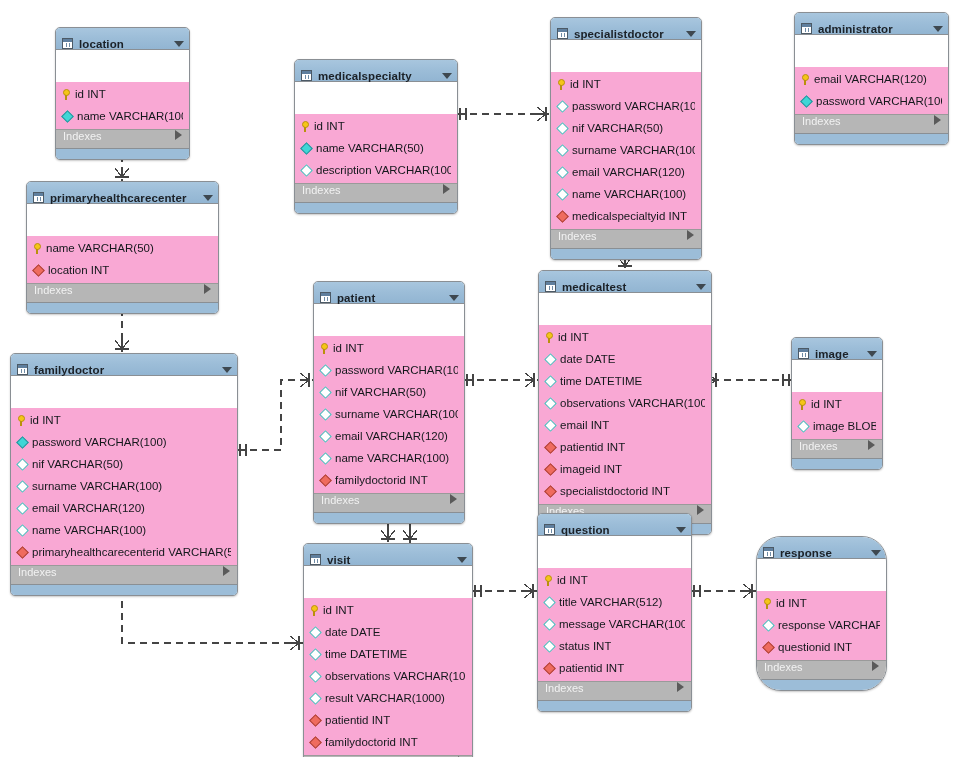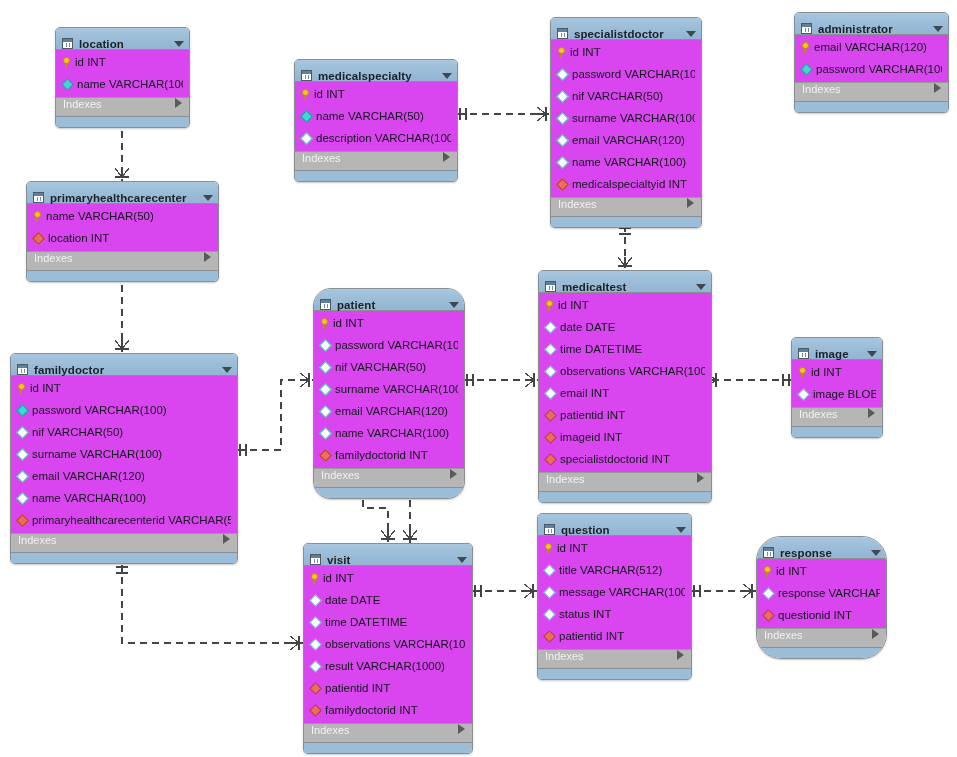--- a/index.html
+++ b/index.html
@@ -51,21 +51,21 @@
     font-size:11.5px;font-weight:bold;color:#1b2127;
     white-space:nowrap;flex:1 1 auto;letter-spacing:.1px;
   }
   .tbl-caret{
     width:0;height:0;flex:0 0 auto;
     border-left:5px solid transparent;
     border-right:5px solid transparent;
     border-top:6px solid #3e4850;
     margin-left:6px;
   }
-  .cols{background:#d946ef;padding:1px 0 2px 0;}
+  .cols{background:#f9a8d4;padding:1px 0 2px 0;margin-top:32px;}
   .col-row{
     display:flex;align-items:center;
     height:22px;
     padding:0 6px 0 7px;
     font-size:11.5px;color:#14181c;
     white-space:nowrap;
     box-sizing:border-box;
   }
   .gl{flex:0 0 auto;margin-right:5px;display:inline-block;}
   .gl-pk{
@@ -396,21 +396,21 @@
           <span class="gl gl-d gl-fk"></span>
           <span class="col-text">primaryhealthcarecenterid VARCHAR(50)</span>
         </div>
       </div>
       <div class="idx-row">
         <span>Indexes</span>
         <span class="idx-arrow"></span>
       </div>
       <div class="foot"></div>
     </div>
-    <div class="table-box" style="left: 313px; top: 288px; width: 152px; border-radius: 18px;">
+    <div class="table-box" style="left: 313px; top: 281px; width: 152px;">
       <div class="tbl-header">
         <span class="tbl-icon"></span>
         <span class="tbl-title">patient</span>
         <span class="tbl-caret"></span>
       </div>
       <div class="cols">
         <div class="col-row">
           <span class="gl gl-pk"></span>
           <span class="col-text">id INT</span>
         </div>

